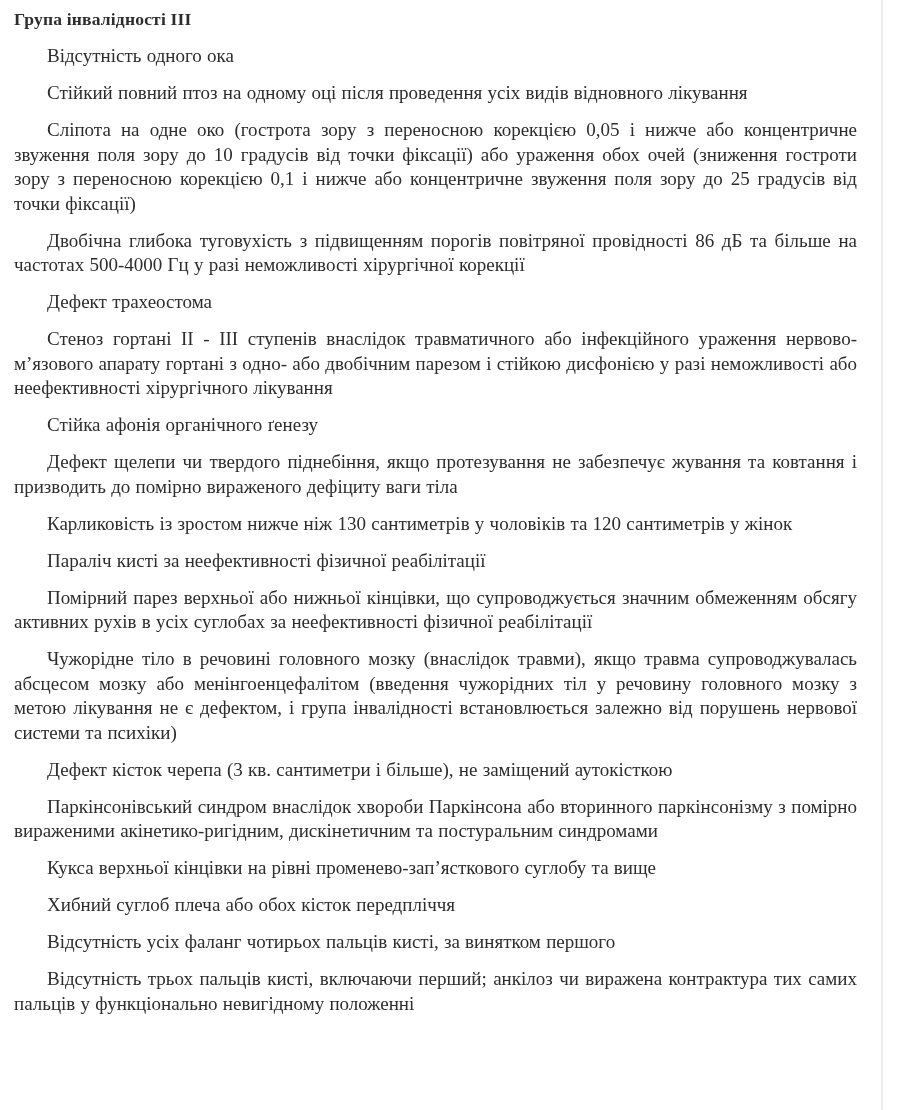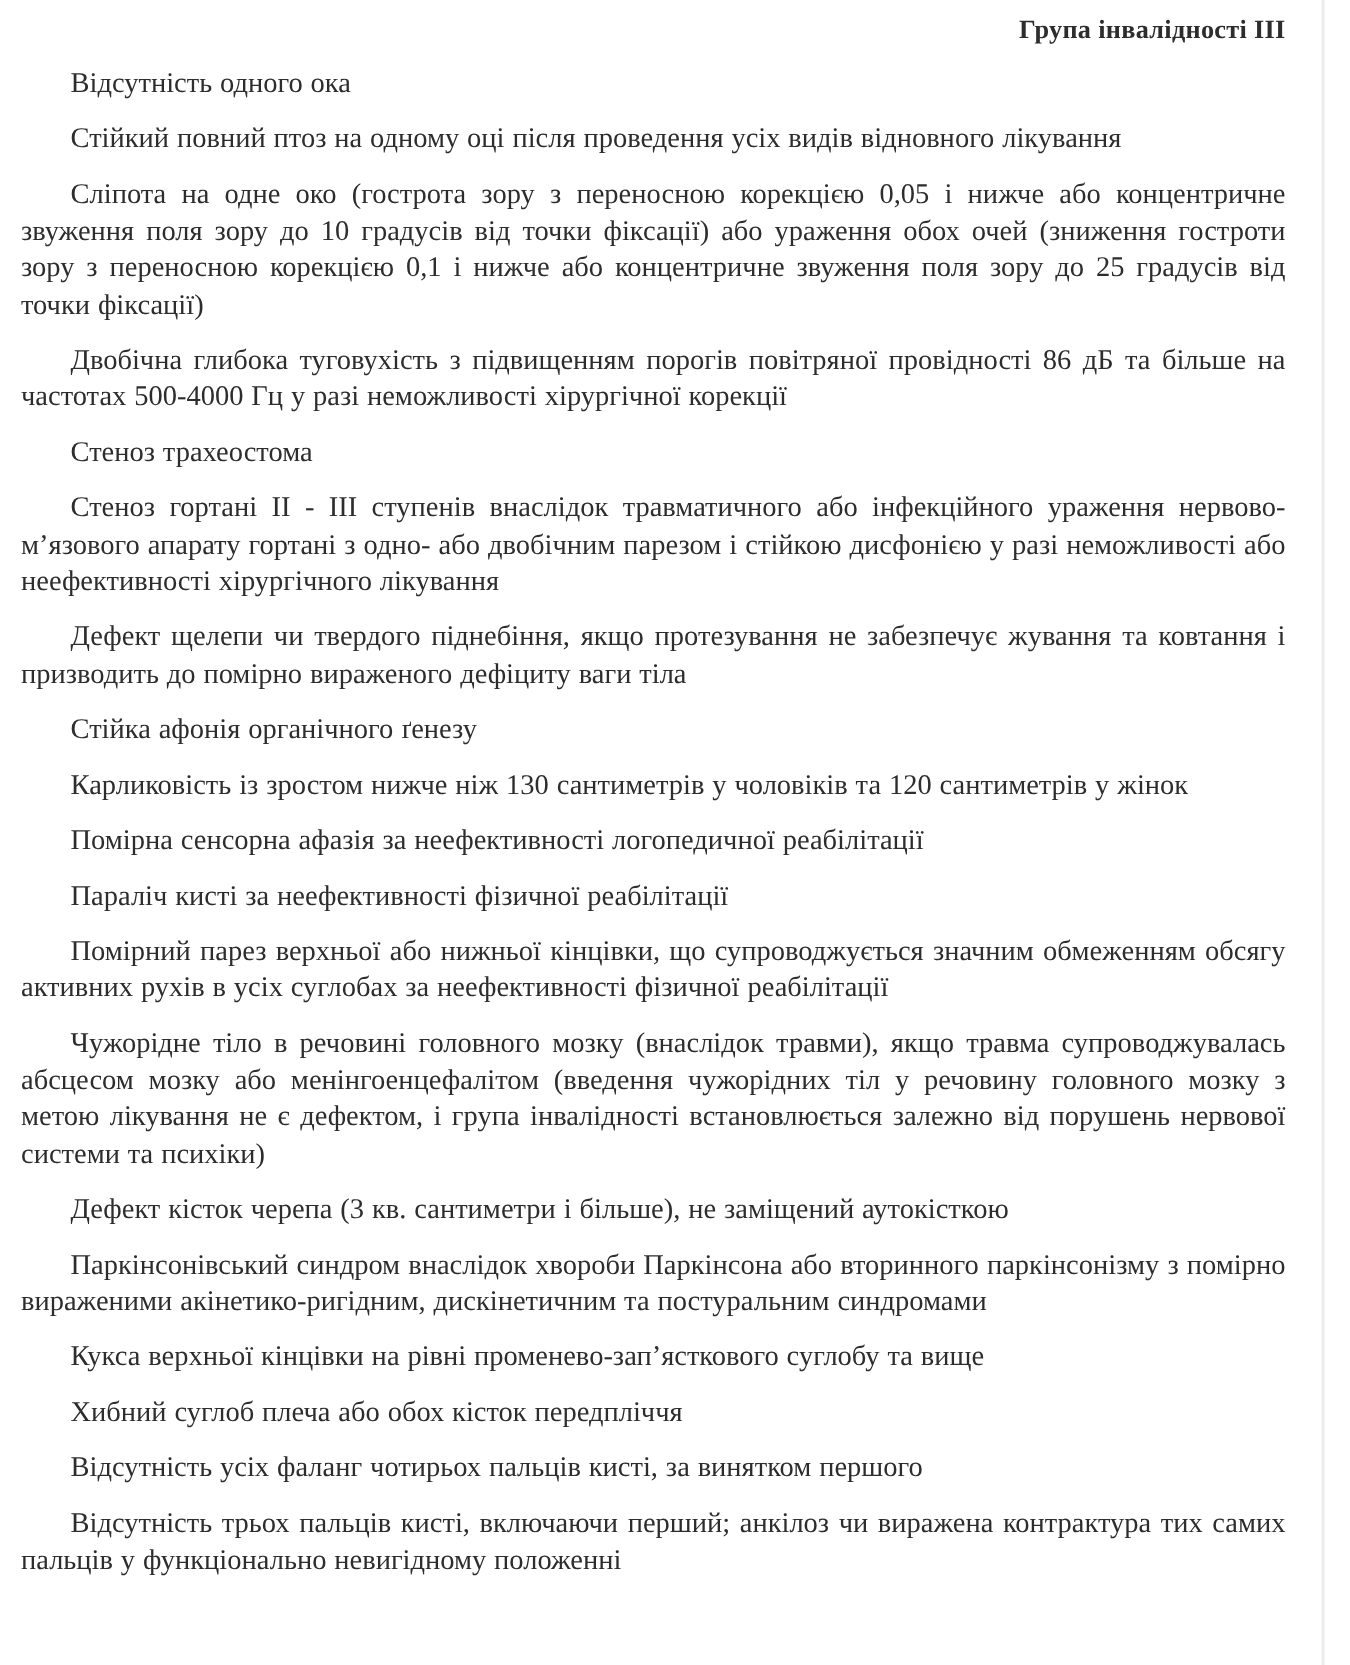--- a/index.html
+++ b/index.html
@@ -16,21 +16,21 @@
     color: #2d2d2d;
   }
   .doc {
     box-sizing: border-box;
     width: 900px;
     padding: 7px 43px 8px 14px;
   }
   .doc-title {
     font-size: 17.5px;
     font-weight: bold;
-    text-align: right;
+    text-align: left;
     line-height: 25px;
     margin: 0 0 12px 0;
     letter-spacing: 0.2px;
   }
   .doc p {
     font-size: 19px;
     line-height: 24.5px;
     text-align: justify;
     text-indent: 33px;
     margin: 0 0 12.5px 0;
@@ -47,26 +47,25 @@
 </style>
 </head>
 <body>
 
 <div class="doc">
   <h1 class="doc-title">Група інвалідності III</h1>
   <p>Відсутність одного ока</p>
   <p>Стійкий повний птоз на одному оці після проведення усіх видів відновного лікування</p>
   <p>Сліпота на одне око (гострота зору з переносною корекцією 0,05 і нижче або концентричне звуження поля зору до 10 градусів від точки фіксації) або ураження обох очей (зниження гостроти зору з переносною корекцією 0,1 і нижче або концентричне звуження поля зору до 25 градусів від точки фіксації)</p>
   <p>Двобічна глибока туговухість з підвищенням порогів повітряної провідності 86 дБ та більше на частотах 500-4000 Гц у разі неможливості хірургічної корекції</p>
-  <p>Стеноз трахеостома</p>
+  <p>Дефект трахеостома</p>
   <p>Стеноз гортані II - III ступенів внаслідок травматичного або інфекційного ураження нервово-м’язового апарату гортані з одно- або двобічним парезом і стійкою дисфонією у разі неможливості або неефективності хірургічного лікування</p>
+  <p>Стійка афонія органічного ґенезу</p>
   <p>Дефект щелепи чи твердого піднебіння, якщо протезування не забезпечує жування та ковтання і призводить до помірно вираженого дефіциту ваги тіла</p>
-  <p>Стійка афонія органічного ґенезу</p>
   <p>Карликовість із зростом нижче ніж 130 сантиметрів у чоловіків та 120 сантиметрів у жінок</p>
-  <p>Помірна сенсорна афазія за неефективності логопедичної реабілітації</p>
   <p>Параліч кисті за неефективності фізичної реабілітації</p>
   <p>Помірний парез верхньої або нижньої кінцівки, що супроводжується значним обмеженням обсягу активних рухів в усіх суглобах за неефективності фізичної реабілітації</p>
   <p>Чужорідне тіло в речовині головного мозку (внаслідок травми), якщо травма супроводжувалась абсцесом мозку або менінгоенцефалітом (введення чужорідних тіл у речовину головного мозку з метою лікування не є дефектом, і група інвалідності встановлюється залежно від порушень нервової системи та психіки)</p>
   <p>Дефект кісток черепа (3 кв. сантиметри і більше), не заміщений аутокісткою</p>
   <p>Паркінсонівський синдром внаслідок хвороби Паркінсона або вторинного паркінсонізму з помірно вираженими акінетико-ригідним, дискінетичним та постуральним синдромами</p>
   <p>Кукса верхньої кінцівки на рівні променево-зап’ясткового суглобу та вище</p>
   <p>Хибний суглоб плеча або обох кісток передпліччя</p>
   <p>Відсутність усіх фаланг чотирьох пальців кисті, за винятком першого</p>
   <p>Відсутність трьох пальців кисті, включаючи перший; анкілоз чи виражена контрактура тих самих пальців у функціонально невигідному положенні</p>
 </div>

